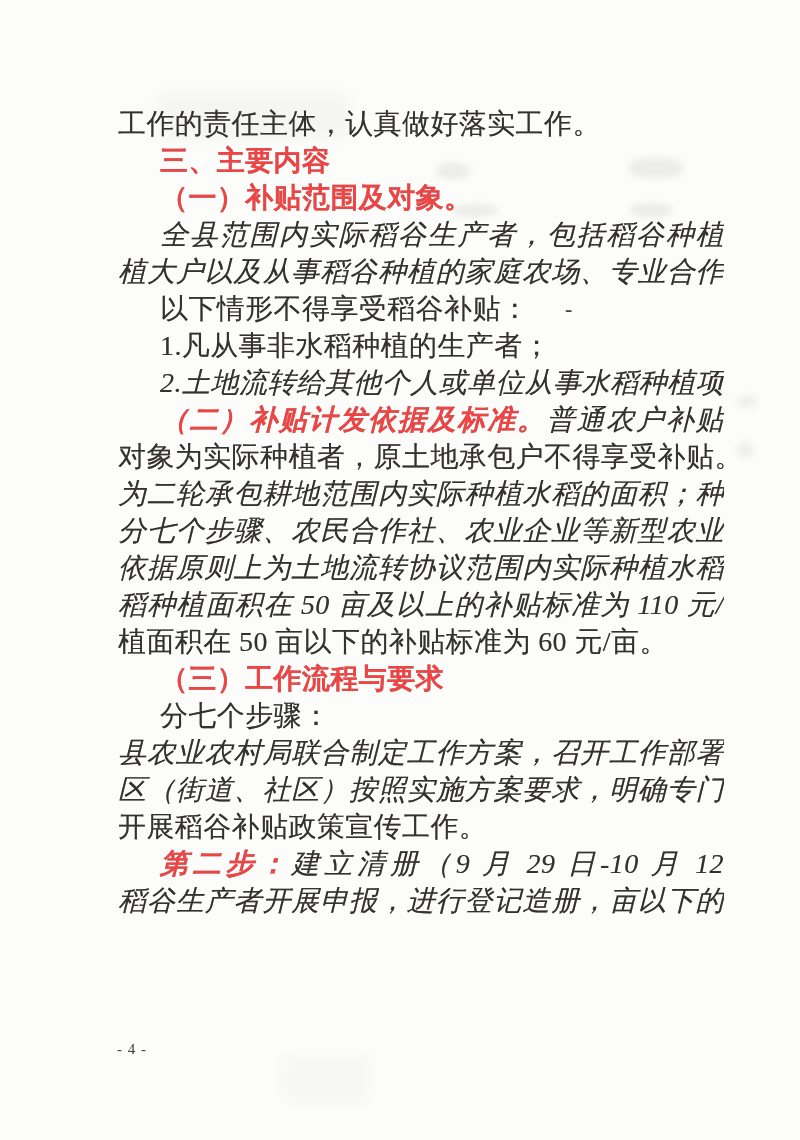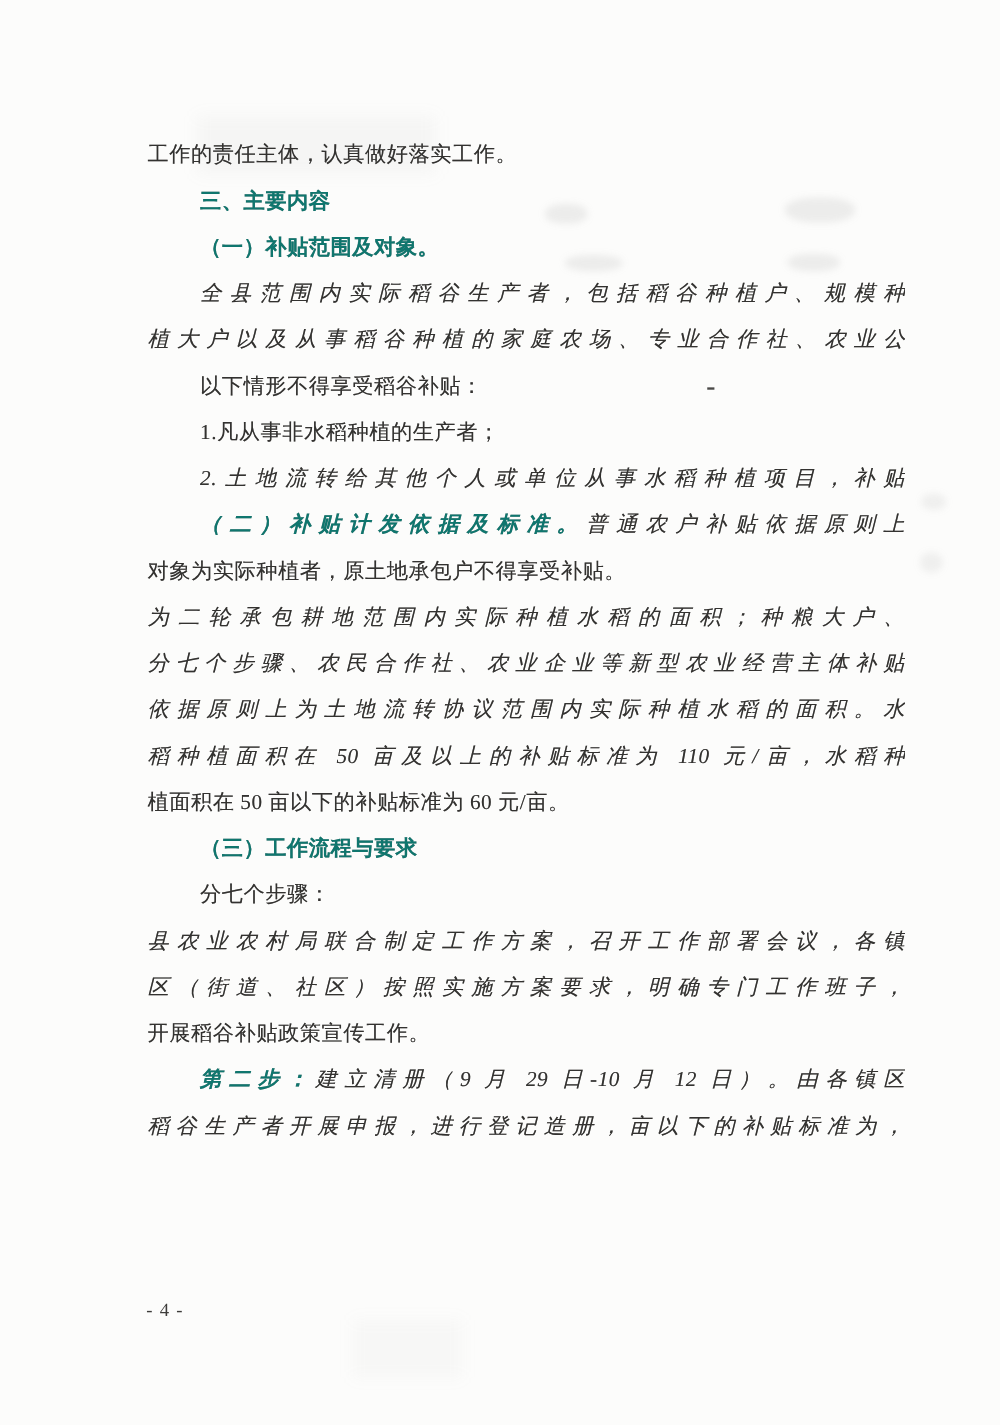--- a/index.html
+++ b/index.html
@@ -17,38 +17,38 @@
   }
   .textblock {
     position: absolute;
     left: 118px;
     top: 105px;
     width: 606px;
   }
   .line {
     height: 37px;
     line-height: 37px;
-    font-size: 17px;
+    font-size: 28px;
     letter-spacing: 0.4px;
     color: #333230;
     white-space: nowrap;
     text-shadow: 0 0 0.4px rgba(70,70,70,0.55);
   }
   .line.indent { padding-left: 42px; }
   .line.just {
     white-space: normal;
     text-align: justify;
     text-align-last: justify;
     text-justify: inter-character;
     overflow: hidden;
     font-style: italic;
   }
   .b {
     font-weight: bold;
-    color: #0f766e;
+    color: #ef4444;
   }
   .pagenum {
     position: absolute;
     left: 117px;
     top: 1040px;
     font-size: 15px;
     line-height: 18px;
     letter-spacing: 1px;
     color: #3d3c3a;
   }

